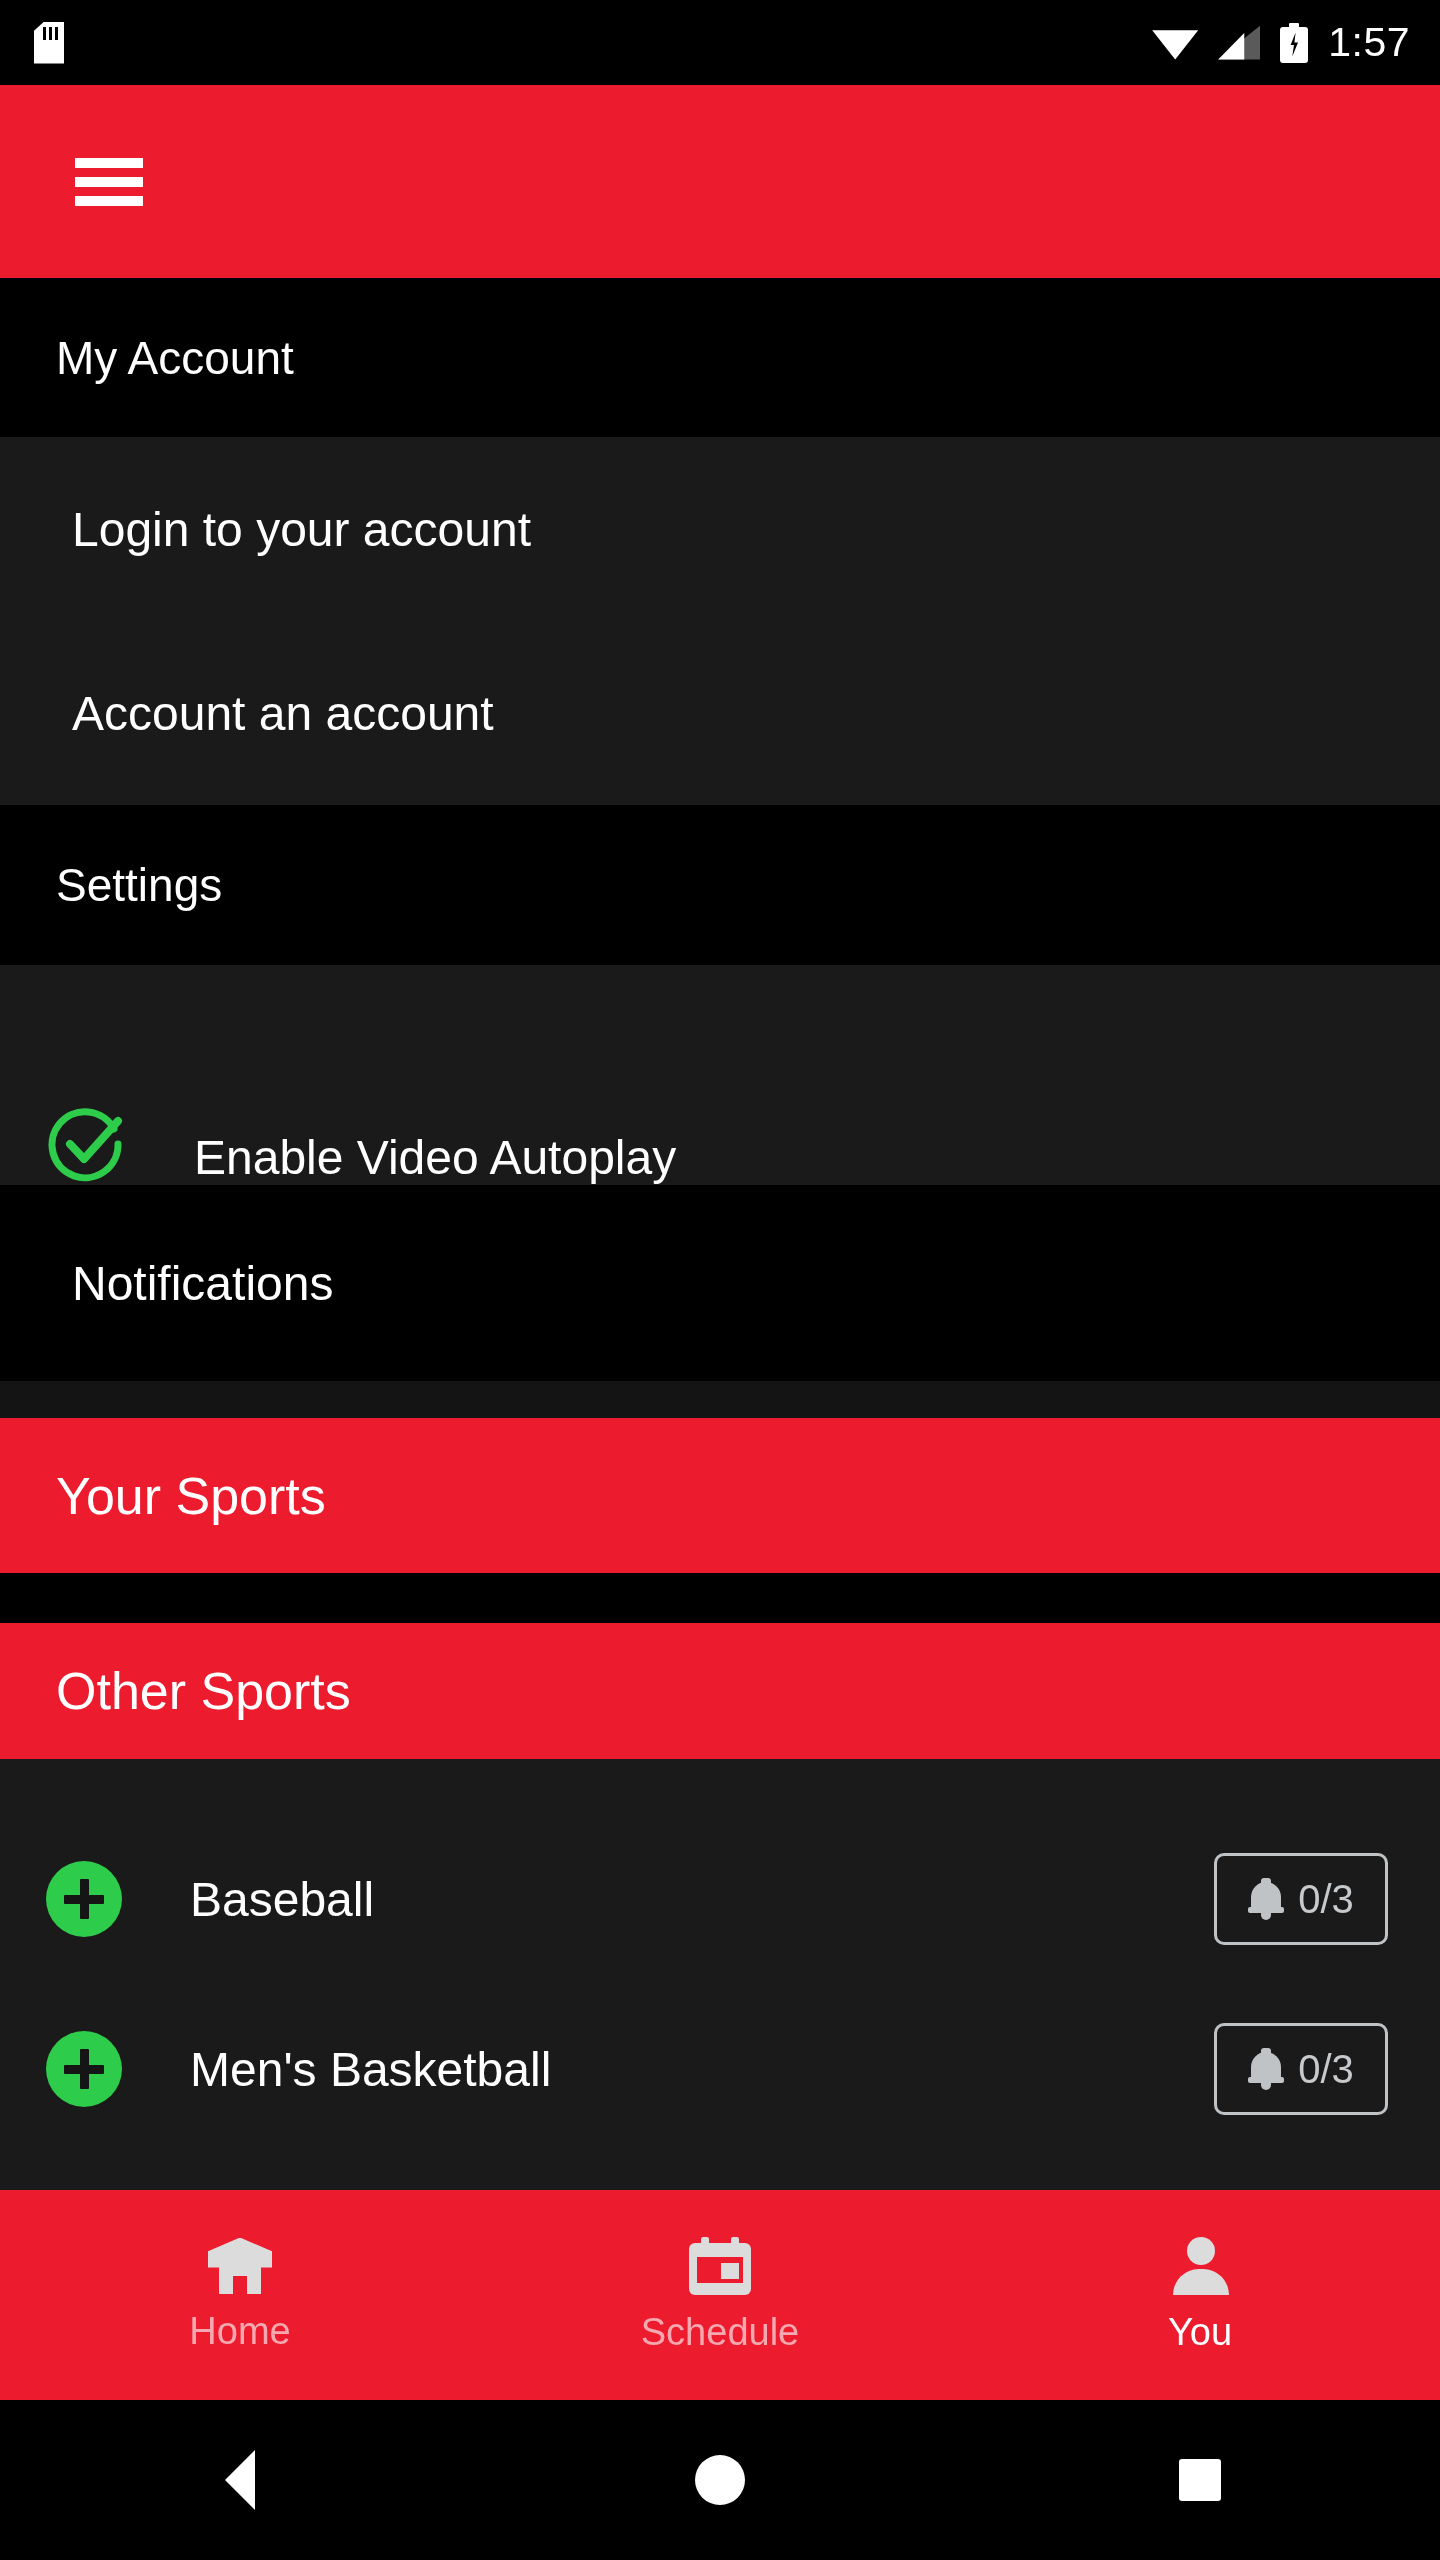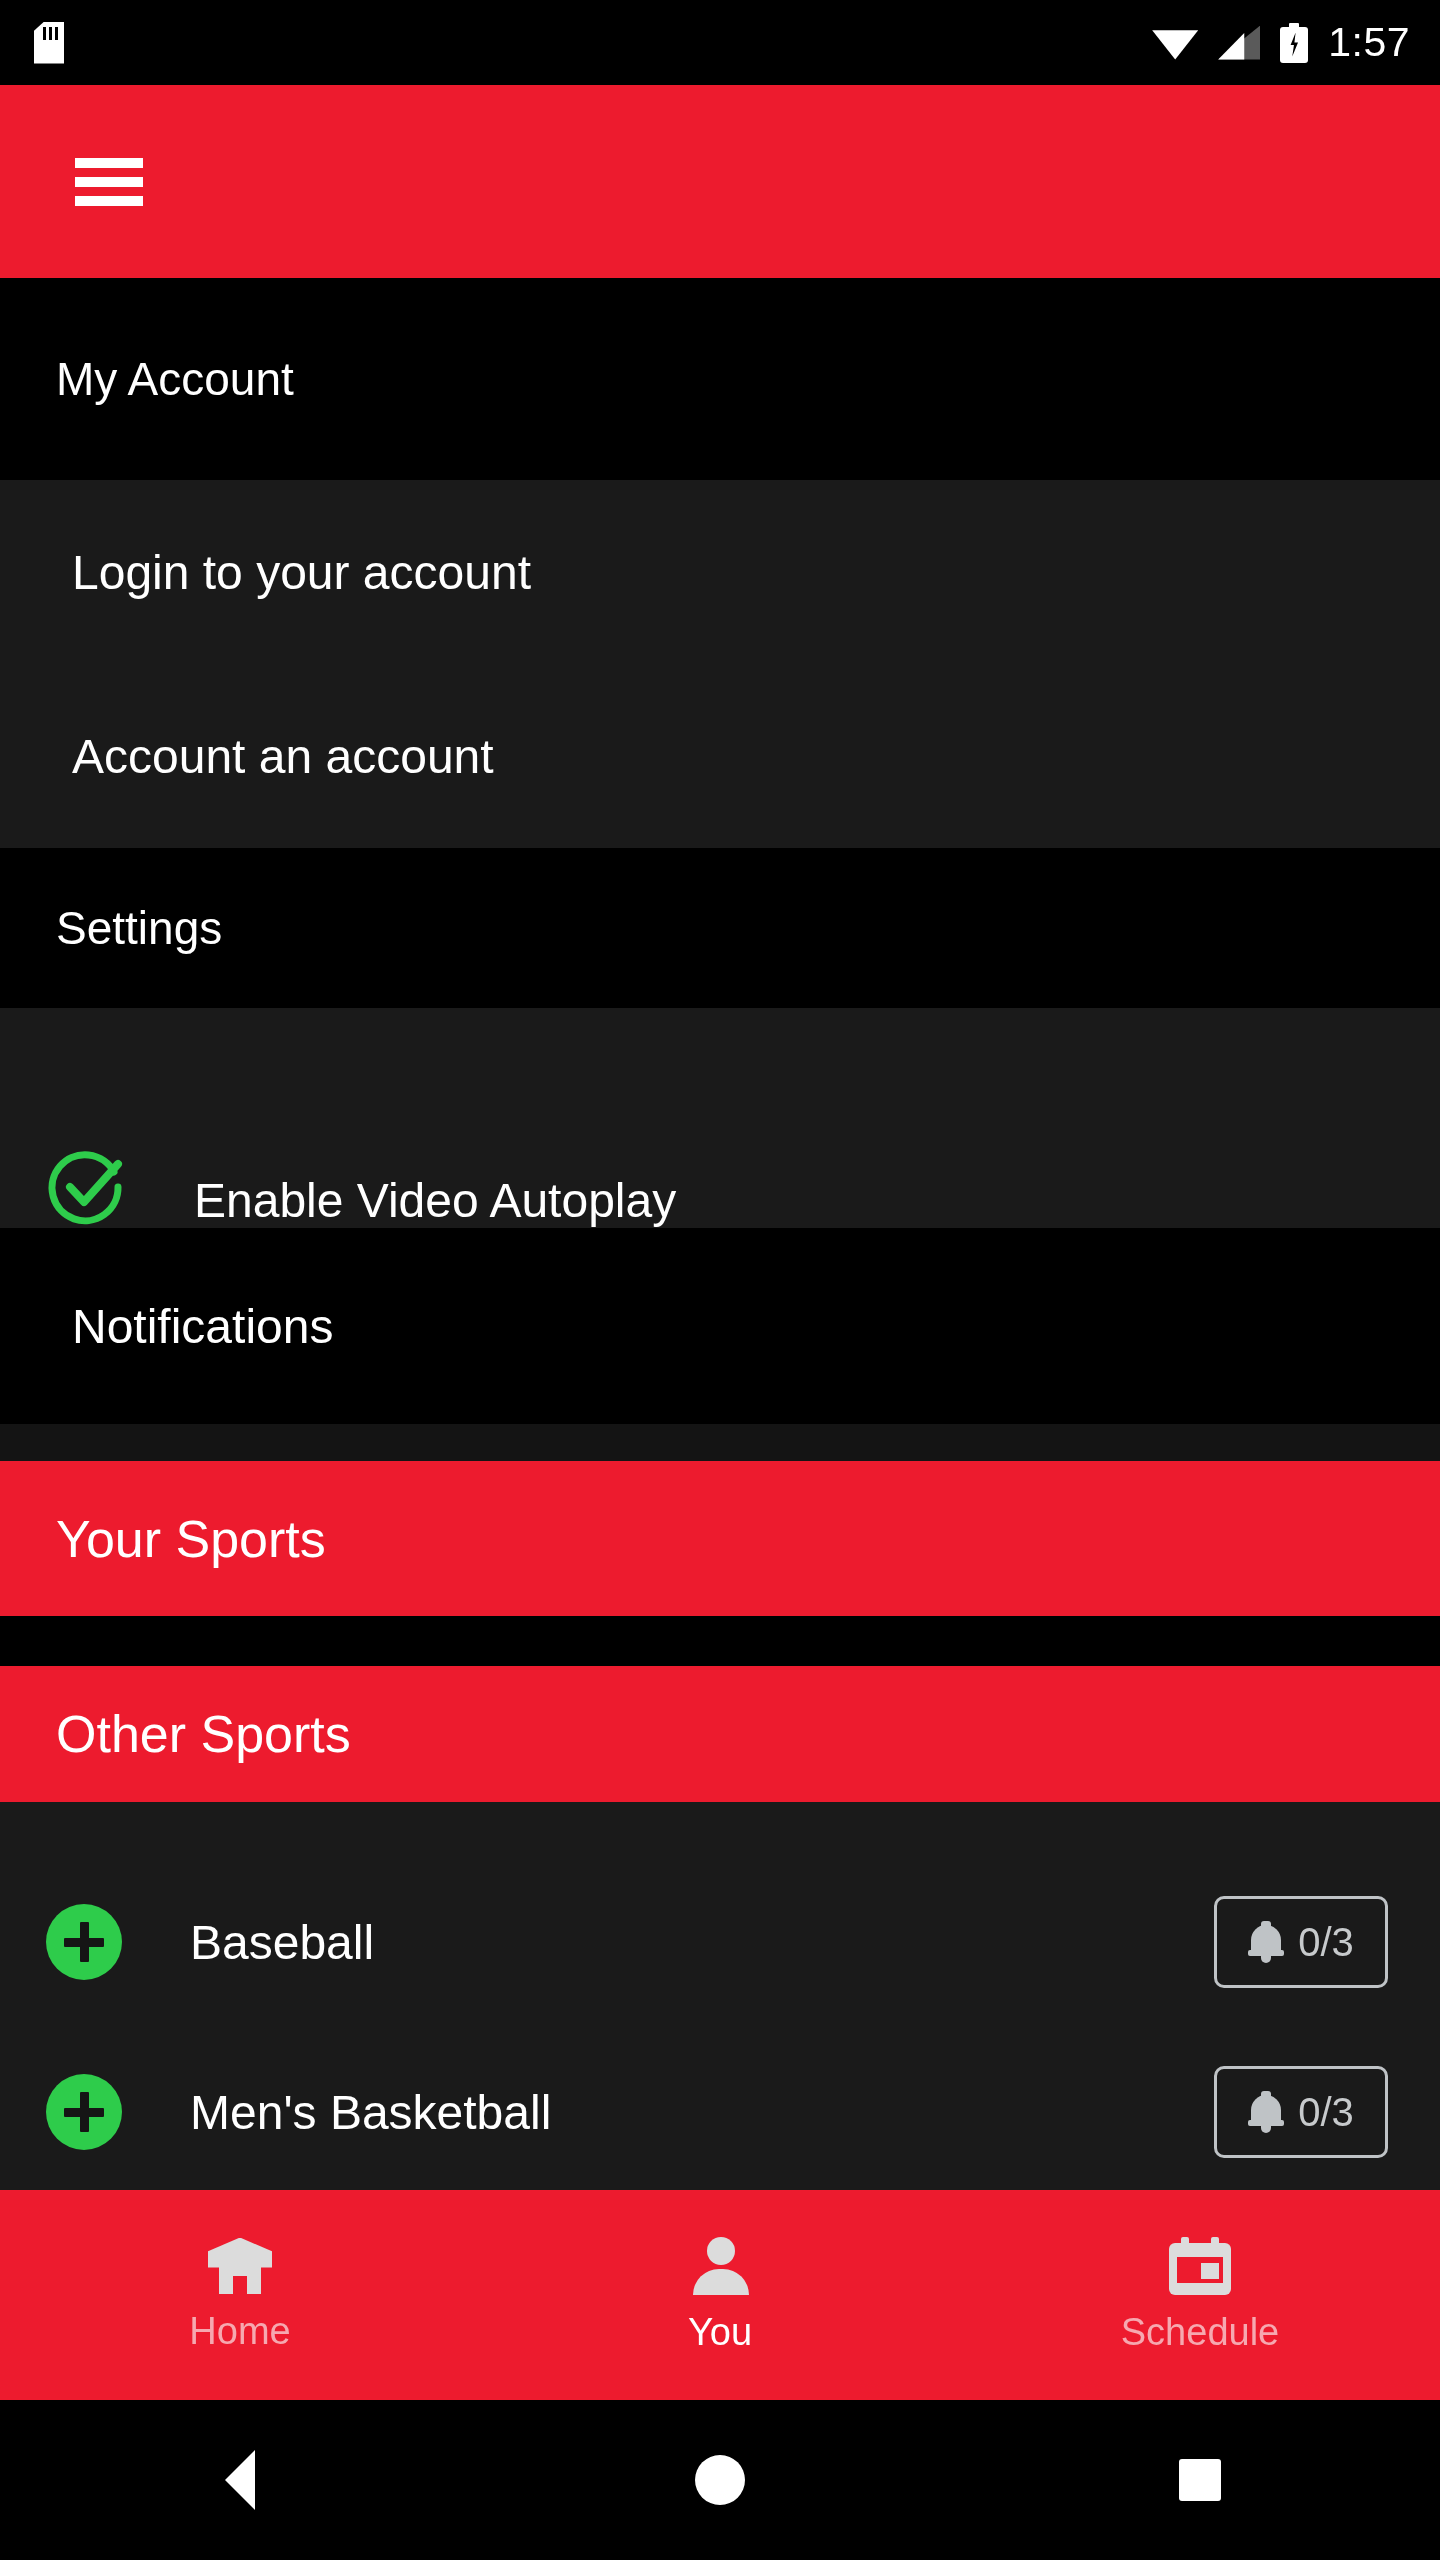--- a/index.html
+++ b/index.html
@@ -237,21 +237,21 @@
   <div class="appbar">
     <div class="hamburger">
       <span></span>
         <span></span>
         <span></span>
     </div>
   </div>
 
   <div class="content">
 
-    <div class="sec-header" style="height:202px;">My Account</div>
+    <div class="sec-header" style="height:159px;">My Account</div>
 
     <div class="rowgroup">
       <div class="menu-row" style="height:184px;">
         <span>Login to your account</span>
       </div>
       <div class="menu-row" style="height:184px;">
         <span>Account an account</span>
       </div>
     </div>
 
@@ -320,37 +320,37 @@
 
   <div class="bottomnav">
     <div class="tab">
       <div class="ic-home">
         <div class="roof"></div>
           <div class="base"></div>
           <div class="door"></div>
       </div>
       <span class="label">Home</span>
     </div>
-    <div class="tab active">
-      <div class="ic-person">
-        <div class="head"></div>
-          <div class="body"></div>
-      </div>
-      <span class="label">You</span>
-    </div>
     <div class="tab">
       <div class="ic-cal">
         <div class="p1"></div>
           <div class="p2"></div>
           <div class="frame"></div>
         <div class="paper"></div>
           <div class="day"></div>
       </div>
       <span class="label">Schedule</span>
     </div>
+    <div class="tab active">
+      <div class="ic-person">
+        <div class="head"></div>
+          <div class="body"></div>
+      </div>
+      <span class="label">You</span>
+    </div>
   </div>
 
   <div class="androidnav">
     <div class="navbtn">
       <div class="nav-back"></div>
     </div>
     <div class="navbtn">
       <div class="nav-home"></div>
     </div>
     <div class="navbtn">

